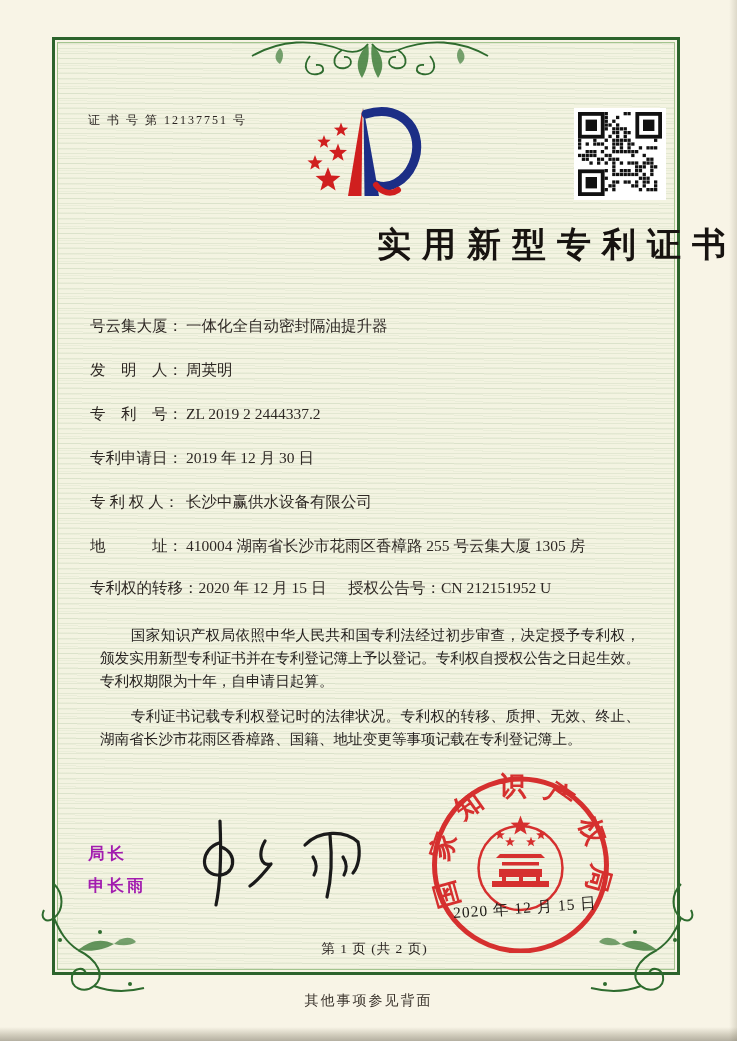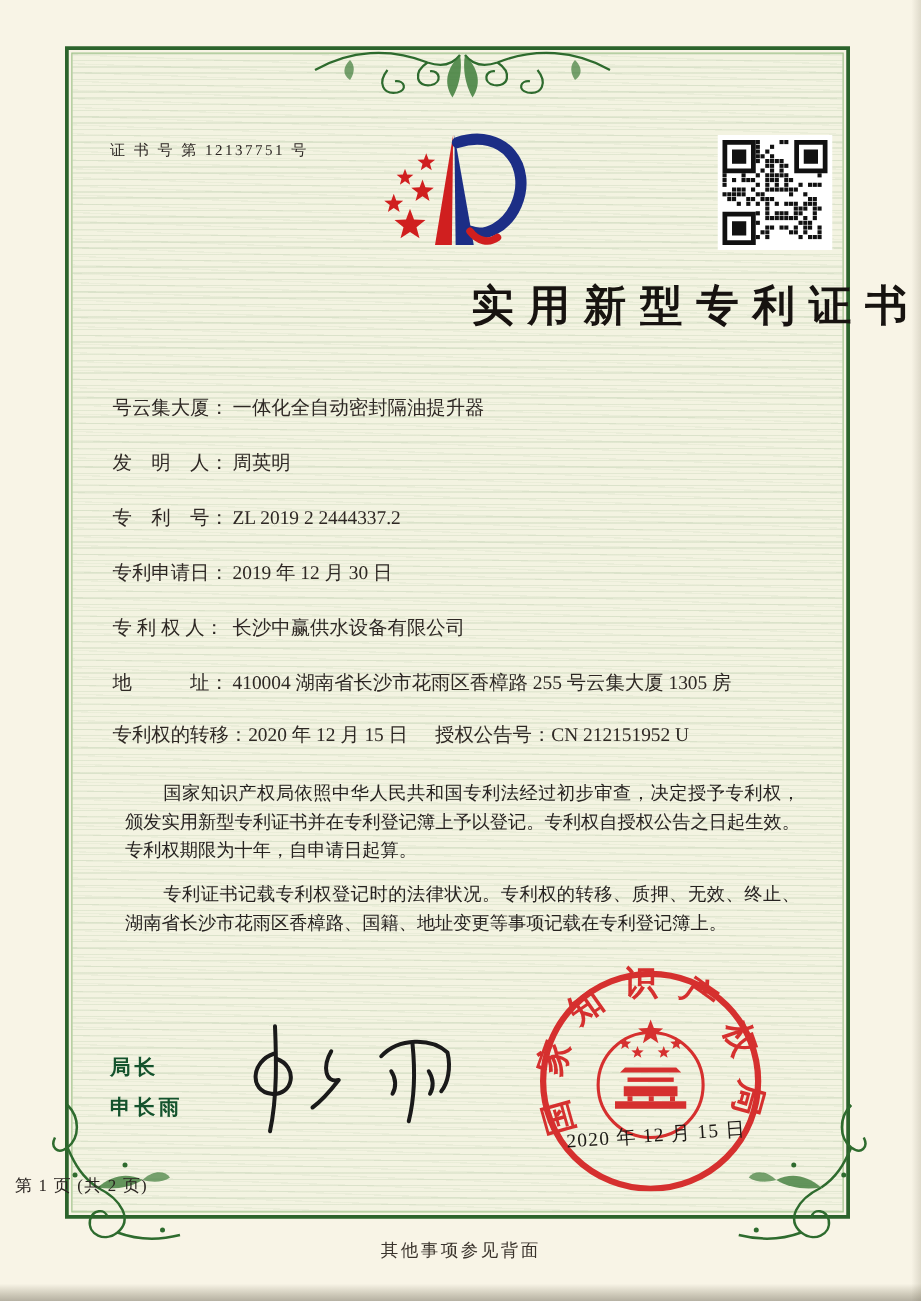--- a/index.html
+++ b/index.html
@@ -19,27 +19,27 @@
          letter-spacing:11px;color:#171310;}
   .fields{left:90px;top:316px;width:560px;}
   .field-row{height:44px;font-size:15.5px;white-space:nowrap;color:#2e2824;}
   .field-row .lbl{display:inline-block;min-width:96px;}
   .grant-row{left:90px;top:578px;width:560px;font-size:15.5px;white-space:nowrap;color:#2e2824;}
   .grant2{position:absolute;left:258px;top:0;}
   .paras{left:88px;top:612px;width:564px;font-size:14.6px;line-height:23px;
          text-align:justify;color:#262220;}
   .paras p{margin:12px;text-indent:2.1em;}
   .signer{left:88px;top:843px;font-family:"Liberation Sans","DejaVu Sans",sans-serif;
-          font-weight:bold;font-size:16.5px;letter-spacing:3px;color:#14532d;}
+          font-weight:bold;font-size:16.5px;letter-spacing:3px;color:#a21caf;}
   .signer div{margin-bottom:10px;}
   .sig{left:185px;top:815px;}
   .seal{left:428px;top:768px;opacity:.93;}
   .seal-date{left:430px;top:898px;width:190px;font-size:15.5px;letter-spacing:1px;
              transform:rotate(-4deg);color:#1d1a16;text-align:center;z-index:5;}
-  .page-footer{left:0;right:0;top:940px;font-size:13.5px;letter-spacing:1px;padding-left:12px;}
+  .page-footer{left:0;right:0;top:940px;text-align:center;font-size:13.5px;letter-spacing:1px;padding-left:12px;}
   .back-note{left:0;right:0;top:992px;text-align:center;font-size:14px;letter-spacing:2px;color:#3a332c;}
   .edge-b{left:0;right:0;bottom:0;height:14px;
           background:linear-gradient(180deg,rgba(0,0,0,0),rgba(101,94,72,.28) 60%,rgba(70,64,48,.38));}
   .edge-r{top:0;bottom:0;right:0;width:8px;
           background:linear-gradient(90deg,rgba(0,0,0,0),rgba(101,94,72,.18));}
   .orn{color:#2e6b2e;}
 </style>
 </head>
 <body>
 

